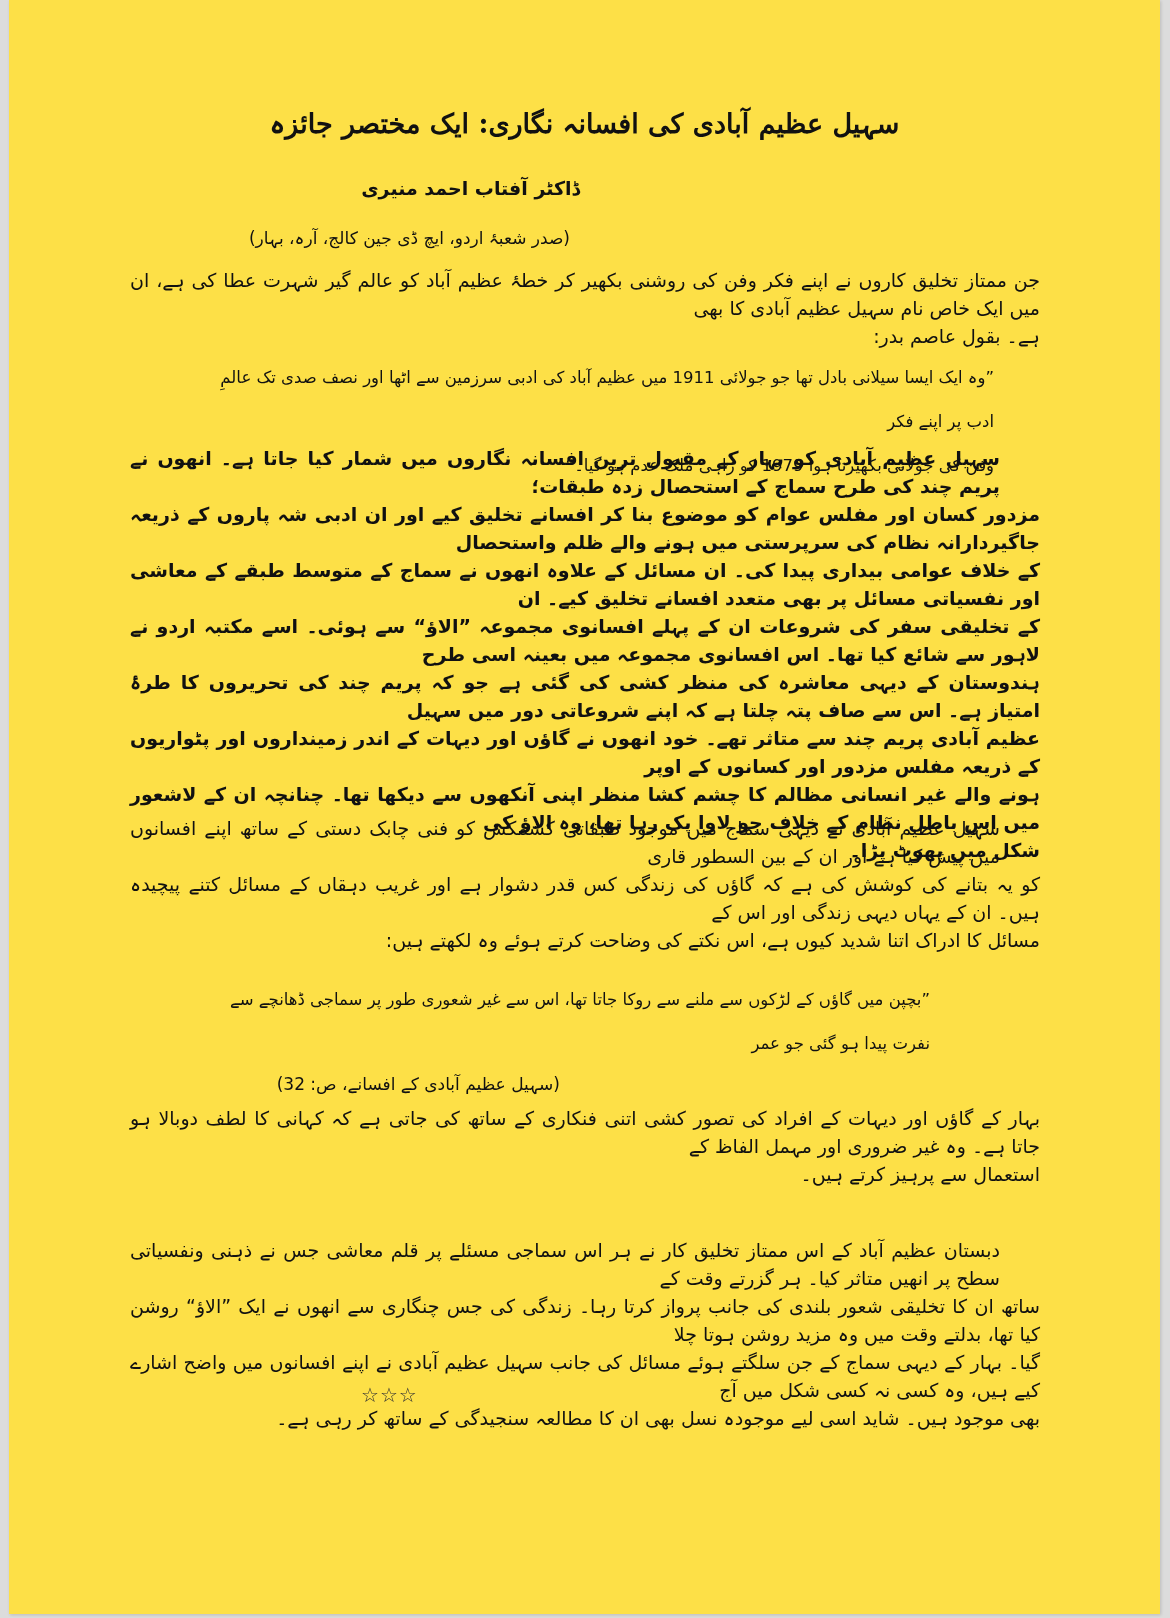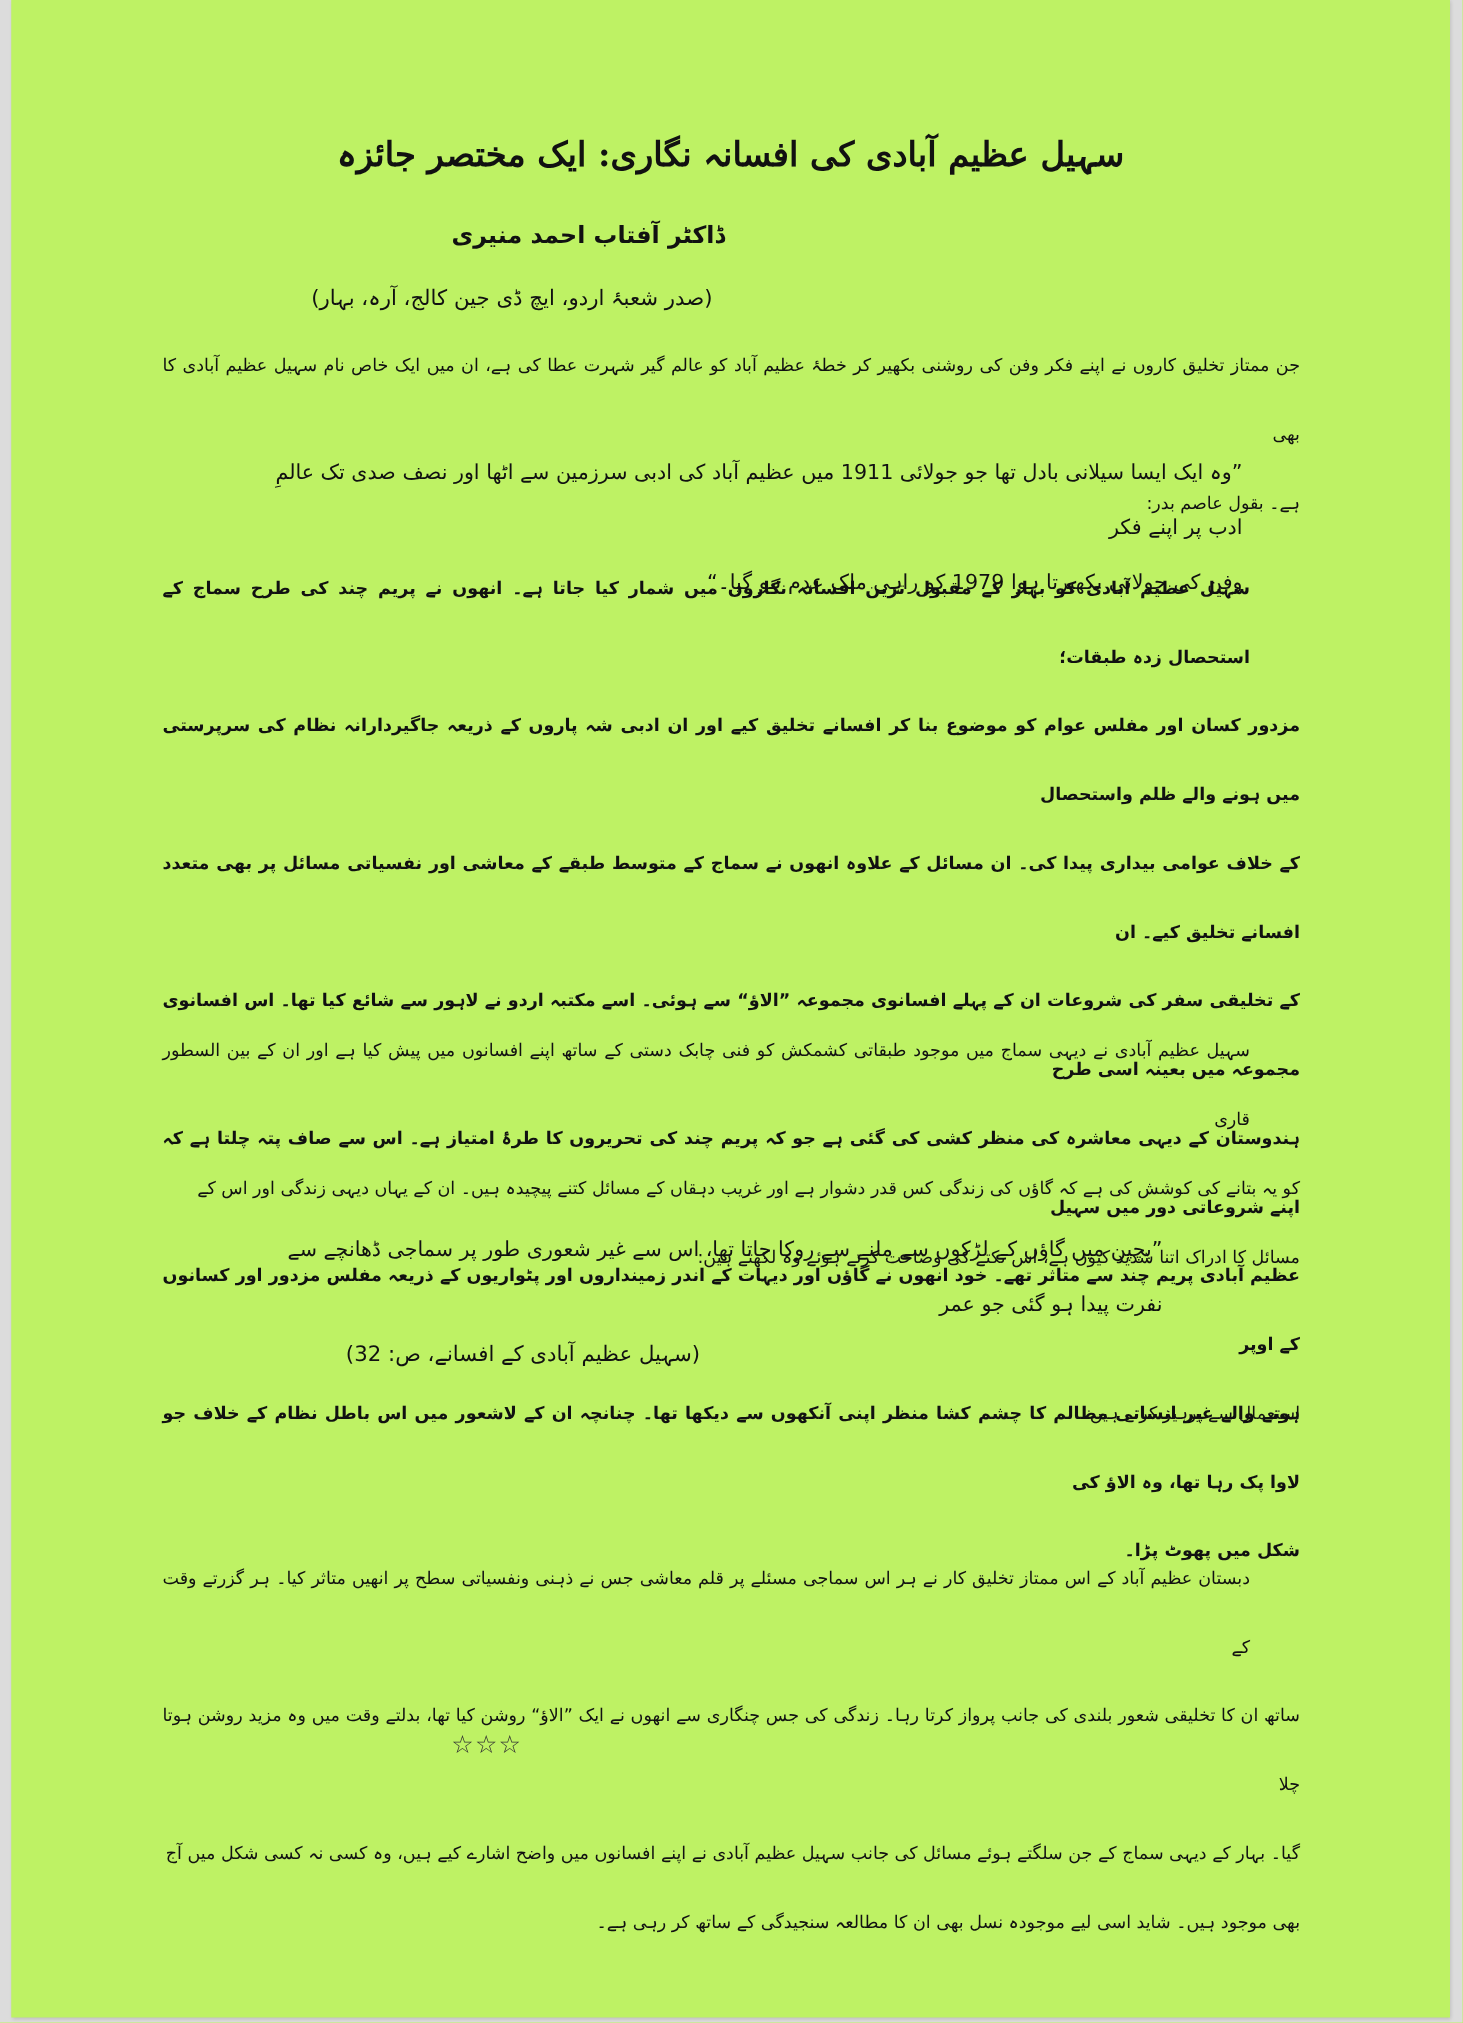--- a/index.html
+++ b/index.html
@@ -3,21 +3,21 @@
   <meta charset="utf-8">
   <style>
     html, body { margin:0; padding:0; }
     body {
       width:1170px; height:1618px; overflow:hidden;
       background:#dcdcdc;
       position:relative;
     }
     .page {
       position:absolute; left:9px; top:0; width:1151px; height:1614px;
-      background:#bef264;
+      background:#fde047;
       box-shadow: 1px 1px 3px rgba(0,0,0,0.15);
     }
     .doc {
       position:absolute; left:0; top:0; width:100%; height:100%;
       direction:rtl;
       font-family:"DejaVu Sans", sans-serif;
       color:#111;
     }
     .title {
       position:absolute; top:108px; left:0; width:100%;
@@ -31,21 +31,21 @@
     .affil {
       position:absolute; top:228px; right:590px;
       font-size:17px; white-space:nowrap;
     }
     .line {
       position:absolute; white-space:nowrap; font-size:17px;
       line-height:28px;
     }
     .para {
       position:absolute; right:120px; width:910px;
-      font-size:14px; line-height:55px; text-align:justify;
+      font-size:19px; line-height:28px; text-align:justify;
       text-align-last:right;
     }
     .quote {
       position:absolute; font-size:16.5px; line-height:44px;
       text-align:right;
     }
     .stars {
       position:absolute; left:352px; top:1383px;
       font-size:20px; color:#333; letter-spacing:1px; direction:ltr;
     }
@@ -88,20 +88,21 @@
       <span class="para-line">مسائل کا ادراک اتنا شدید کیوں ہے، اس نکتے کی وضاحت کرتے ہوئے وہ لکھتے ہیں:</span>
     </div>
 
     <div class="quote" style="top:978px; right:230px; width:700px;">
       <span class="para-line">”بچپن میں گاؤں کے لڑکوں سے ملنے سے روکا جاتا تھا، اس سے غیر شعوری طور پر سماجی ڈھانچے سے نفرت پیدا ہو گئی جو عمر</span>
     </div>
 
     <div class="line" style="top:1070px; right:600px;">(سہیل عظیم آبادی کے افسانے، ص: 32)</div>
 
     <div class="para" style="top:1104px;">
+      <span class="para-line">بہار کے گاؤں اور دیہات کے افراد کی تصور کشی اتنی فنکاری کے ساتھ کی جاتی ہے کہ کہانی کا لطف دوبالا ہو جاتا ہے۔ وہ غیر ضروری اور مہمل الفاظ کے</span>
       <span class="para-line">استعمال سے پرہیز کرتے ہیں۔</span>
     </div>
 
     <div class="para" style="top:1236px;">
       <span class="para-line" style="padding-right:40px;">دبستان عظیم آباد کے اس ممتاز تخلیق کار نے ہر اس سماجی مسئلے پر قلم معاشی جس نے ذہنی ونفسیاتی سطح پر انھیں متاثر کیا۔ ہر گزرتے وقت کے</span>
       <span class="para-line">ساتھ ان کا تخلیقی شعور بلندی کی جانب پرواز کرتا رہا۔ زندگی کی جس چنگاری سے انھوں نے ایک ”الاؤ“ روشن کیا تھا، بدلتے وقت میں وہ مزید روشن ہوتا چلا</span>
       <span class="para-line">گیا۔ بہار کے دیہی سماج کے جن سلگتے ہوئے مسائل کی جانب سہیل عظیم آبادی نے اپنے افسانوں میں واضح اشارے کیے ہیں، وہ کسی نہ کسی شکل میں آج</span>
       <span class="para-line">بھی موجود ہیں۔ شاید اسی لیے موجودہ نسل بھی ان کا مطالعہ سنجیدگی کے ساتھ کر رہی ہے۔</span>
     </div>
 

